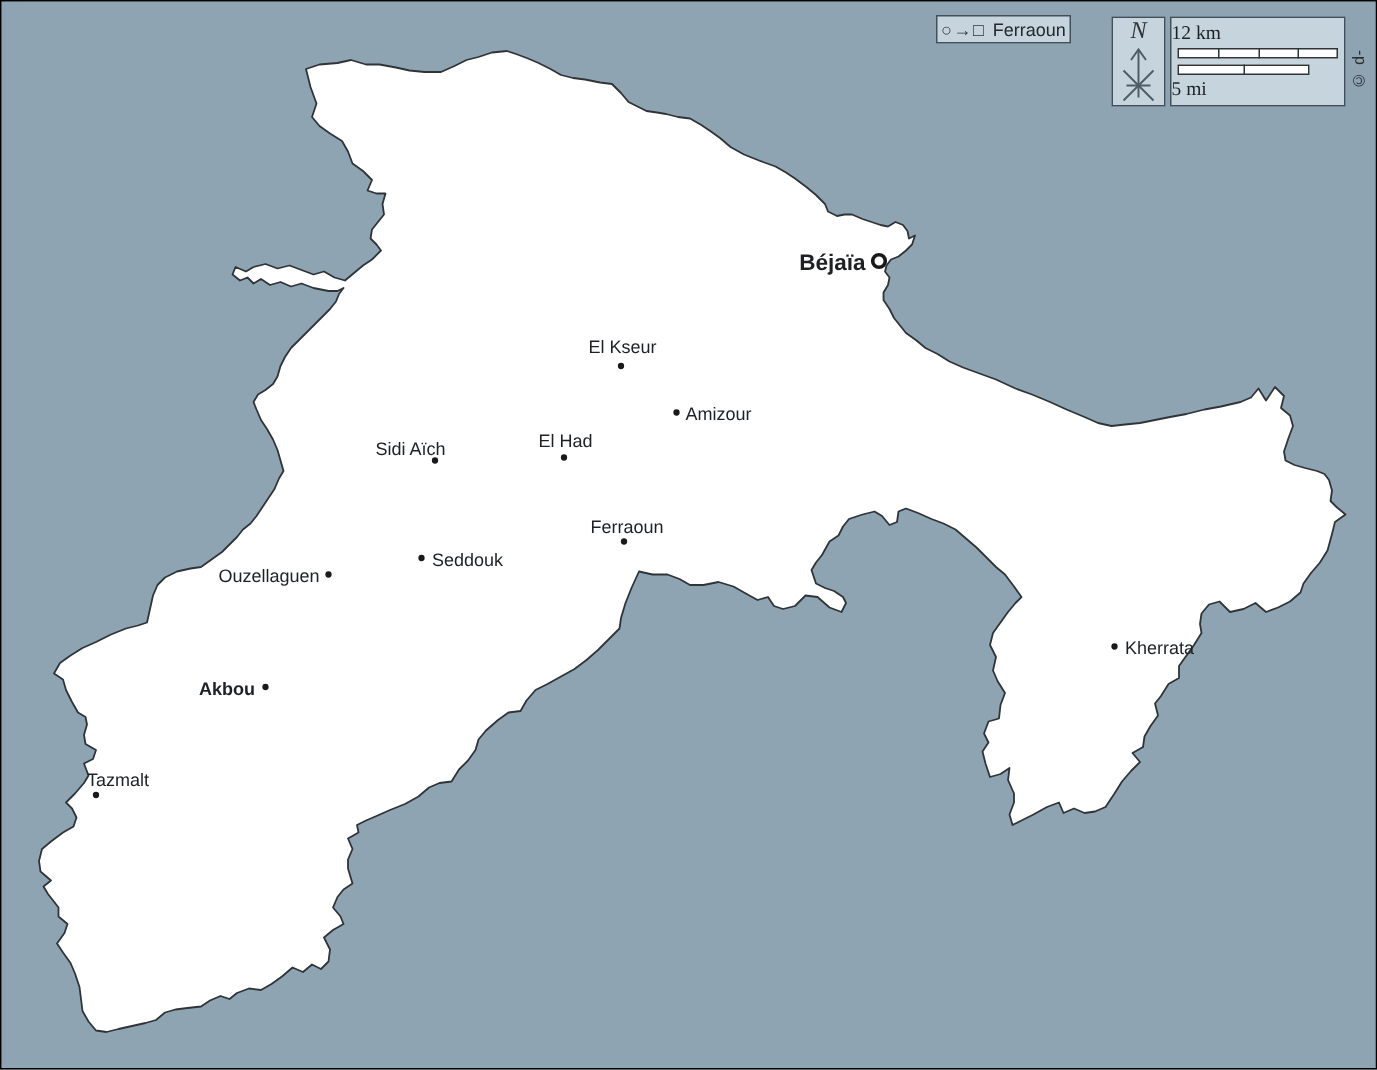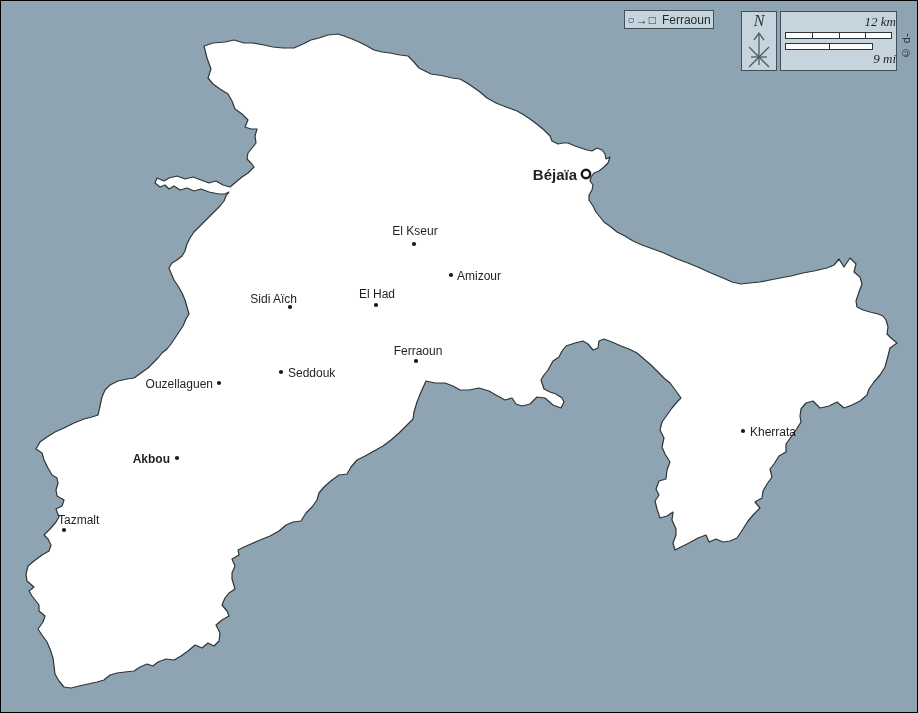--- a/index.html
+++ b/index.html
@@ -16,21 +16,21 @@
   .mercator-panel{
     left:623px;top:9px;width:90px;height:19px;
     display:flex;align-items:center;justify-content:center;gap:5px;
     font-size:12px;line-height:1;
   }
   .proj-icon{font-size:12px;letter-spacing:1px;color:#2e3538;}
   .compass-panel{left:740px;top:10px;width:36px;height:60px;text-align:center;}
   .compass-panel .nlet{font:italic 16px "Liberation Serif",serif;color:#2e3538;margin-top:1px;line-height:16px;}
   .compass-panel svg{display:block;margin:0 auto;}
   .scale-panel{left:779px;top:10px;width:117px;height:60px;font:13px "Liberation Serif",serif;color:#1d2224;}
-  .scale-panel .slabel{text-align:right;line-height:14px;margin-top:3px;font-style:italic;}
+  .scale-panel .slabel{text-align:left;line-height:14px;margin-top:3px;}
   .sbar{position:relative;height:5px;background:#fdfdfd;border:1px solid #2e3538;margin-left:4px;}
   .sbar.km{width:105px;margin-top:3px;}
   .sbar.mi{width:86px;margin-top:4px;}
   .tick{position:absolute;top:-1px;bottom:-1px;width:1px;background:#2e3538;}
   .scale-panel .slabel.mi-l{margin-top:2px;}
   .watermark{
     position:absolute;left:897px;top:6px;height:78px;width:16px;
     writing-mode:vertical-rl;transform:rotate(180deg);
     font-size:11px;color:#2b2f32;letter-spacing:.3px;text-align:center;line-height:16px;
   }
@@ -115,18 +115,18 @@
   <div class="panel scale-panel">
     <div class="slabel">12 km</div>
     <div class="sbar km">
       <div class="tick" style="left:25%"></div>
       <div class="tick" style="left:50%"></div>
       <div class="tick" style="left:75%"></div>
     </div>
     <div class="sbar mi">
       <div class="tick" style="left:50%"></div>
     </div>
-    <div class="slabel mi-l">9 mi</div>
+    <div class="slabel mi-l">5 mi</div>
   </div>
 
   <div class="watermark">© d-maps.com</div>
 
 </div>
 
 </body></html>

